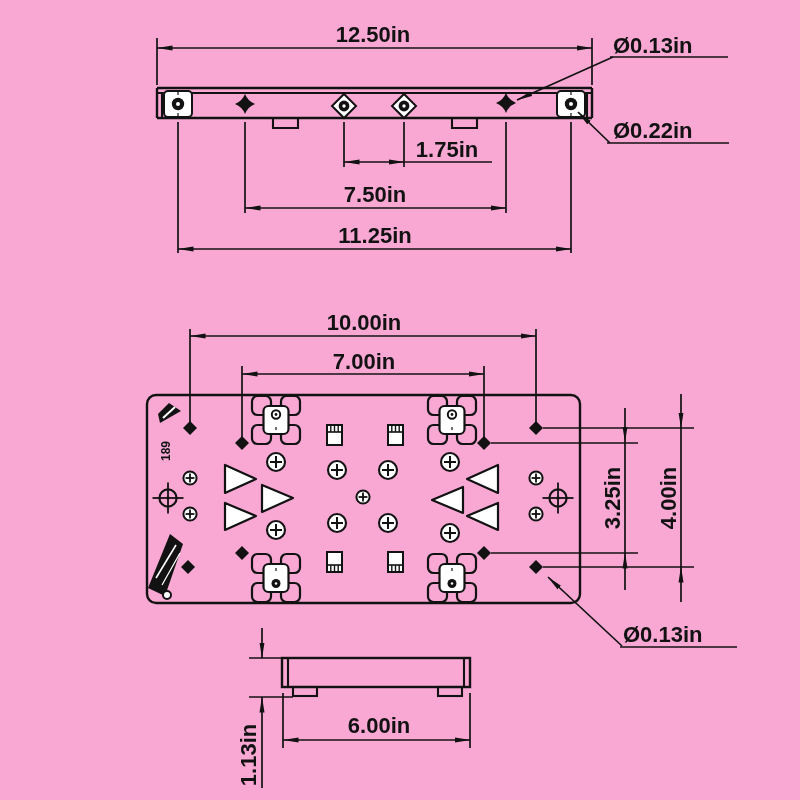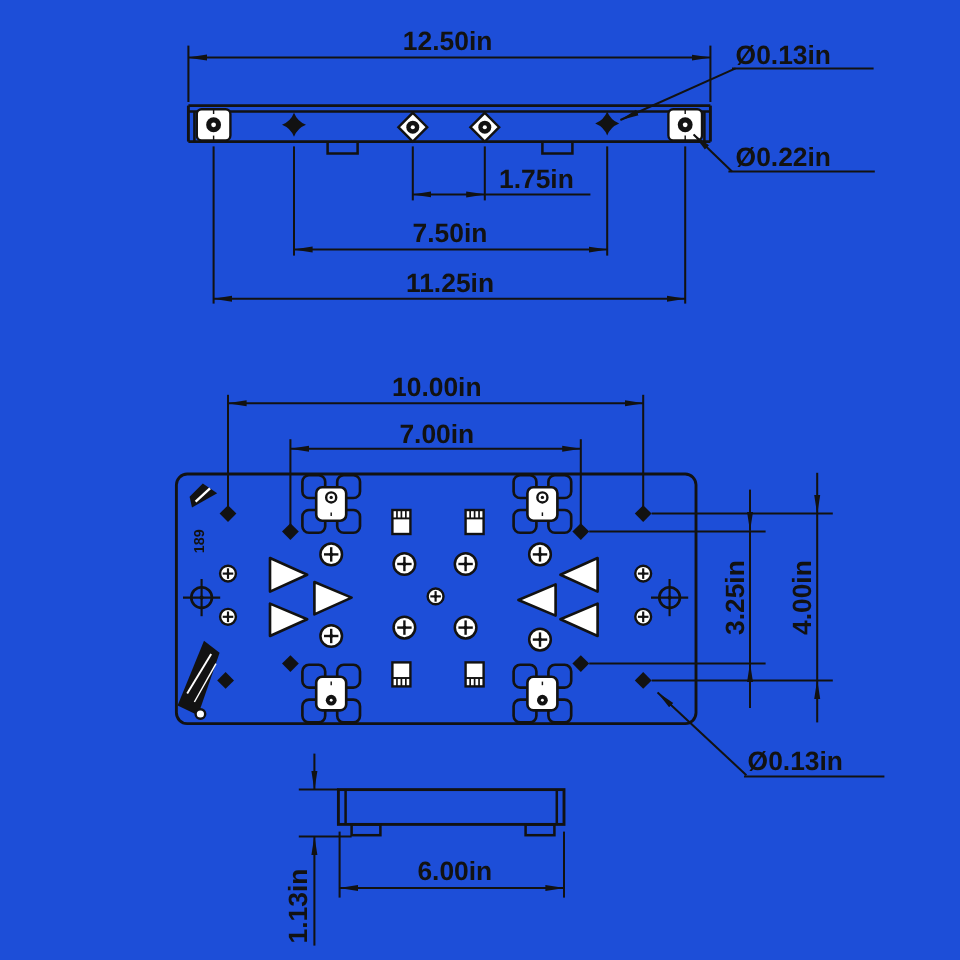--- a/index.html
+++ b/index.html
@@ -1,16 +1,16 @@
 <!DOCTYPE html>
 <html><head>
 <meta charset="utf-8">
 <style>
   html,body{margin:0;padding:0;background:#ffffff;}
-  .stage{width:800px;height:800px;background:#1d4ed8;position:relative;overflow:hidden;}
+  .stage{width:800px;height:800px;background:#f9a8d4;position:relative;overflow:hidden;}
   svg{font-family:"Liberation Sans","DejaVu Sans",sans-serif;}
   .dim{stroke:#121212;stroke-width:1.7;fill:none;}
   .out{stroke:#121212;stroke-width:2.4;fill:none;}
   .out2{stroke:#121212;stroke-width:2.1;fill:none;}
   text.d{font-size:22px;font-weight:bold;fill:#121212;}
   text.mark{font-size:12px;font-weight:bold;fill:#121212;}
 </style>
 </head>
 <body>
 

